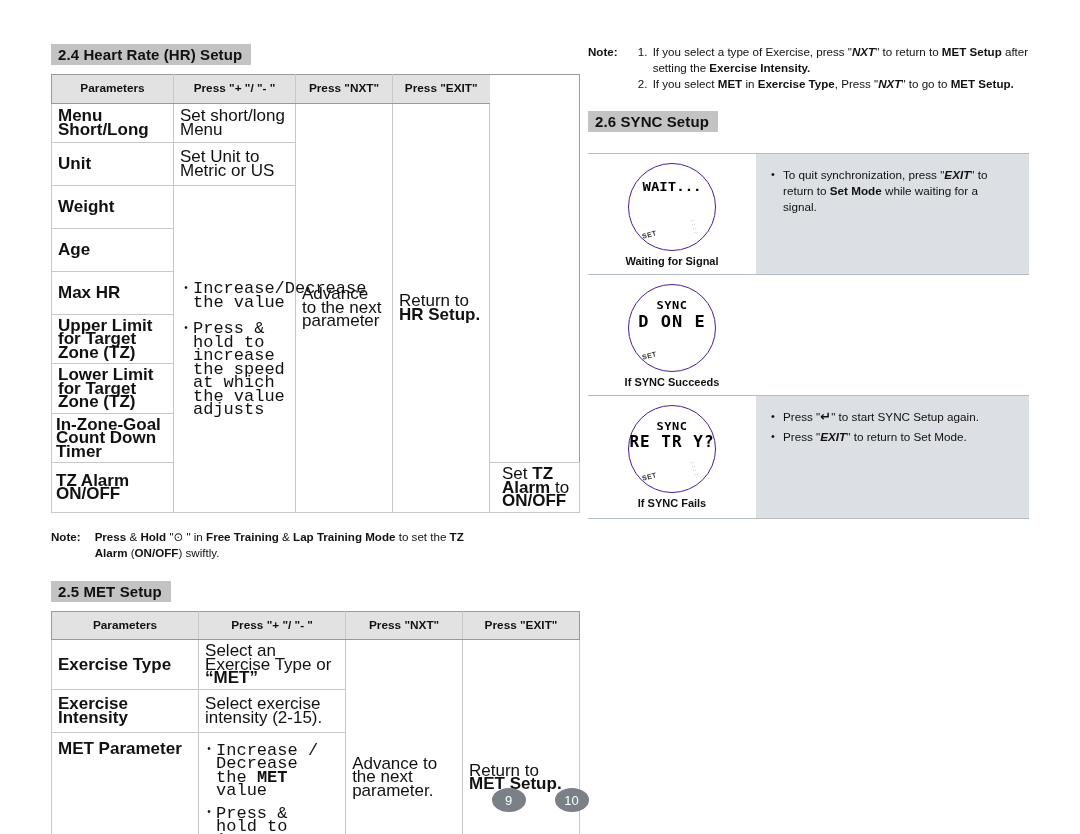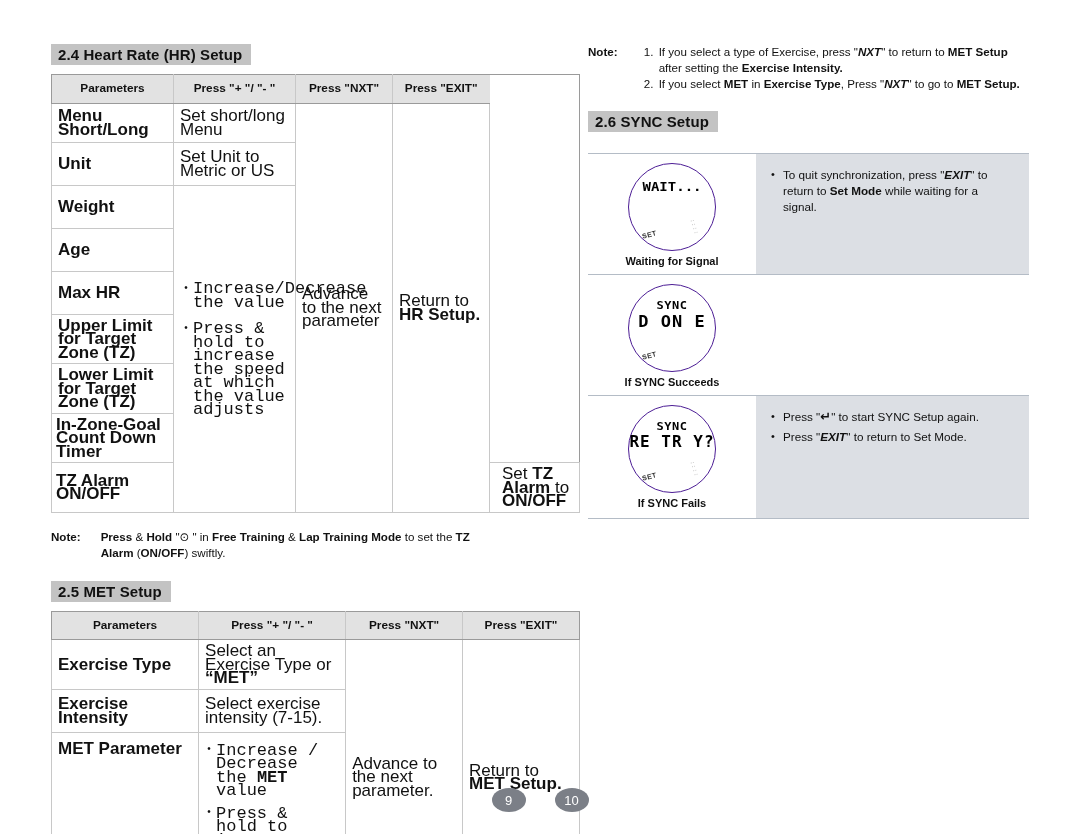--- a/index.html
+++ b/index.html
@@ -107,21 +107,21 @@
     font-size: 10px;
   }
   ul.celllist.tight li { margin-bottom: 9px; }
 
   
   .note {
     font-size: 11.6px;
     line-height: 15.5px;
     margin-top: 16px;
     display: flex;
-    gap: 20px;
+    gap: 14px;
   }
   .note-label {
     font-weight: bold;
     white-space: nowrap;
     flex: 0 0 auto;
   }
   .note-body { flex: 1 1 auto; }
   ol.notelist {
     margin: 0;
     padding-left: 19px;
@@ -372,21 +372,21 @@
             <td class="desc"><span>Select an Exercise Type or </span><span class="b">“MET”</span></td>
             <td rowspan="3" class="mid" style="vertical-align:middle">
               <span>Advance to the next parameter.</span>
             </td>
             <td rowspan="3" class="mid" style="vertical-align:middle">
               <span>Return to </span><span class="b">MET Setup.</span>
             </td>
           </tr>
           <tr>
             <td class="param" style="height:34px;padding-left:6px">Exercise Intensity</td>
-            <td class="desc">Select exercise intensity (7-15).</td>
+            <td class="desc">Select exercise intensity (2-15).</td>
           </tr>
           <tr>
             <td class="param" style="height:115px;vertical-align:top;padding-top:9px">MET Parameter</td>
             <td class="desc" style="vertical-align:top;padding-top:8px;padding-left:4px">
               <ul class="celllist tight">
                 <li><span>Increase / Decrease the </span><span class="b">MET</span><span> value</span></li>
                 <li>Press &amp; hold to increase the speed at which the value adjusts</li>
               </ul>
             </td>
           </tr>

